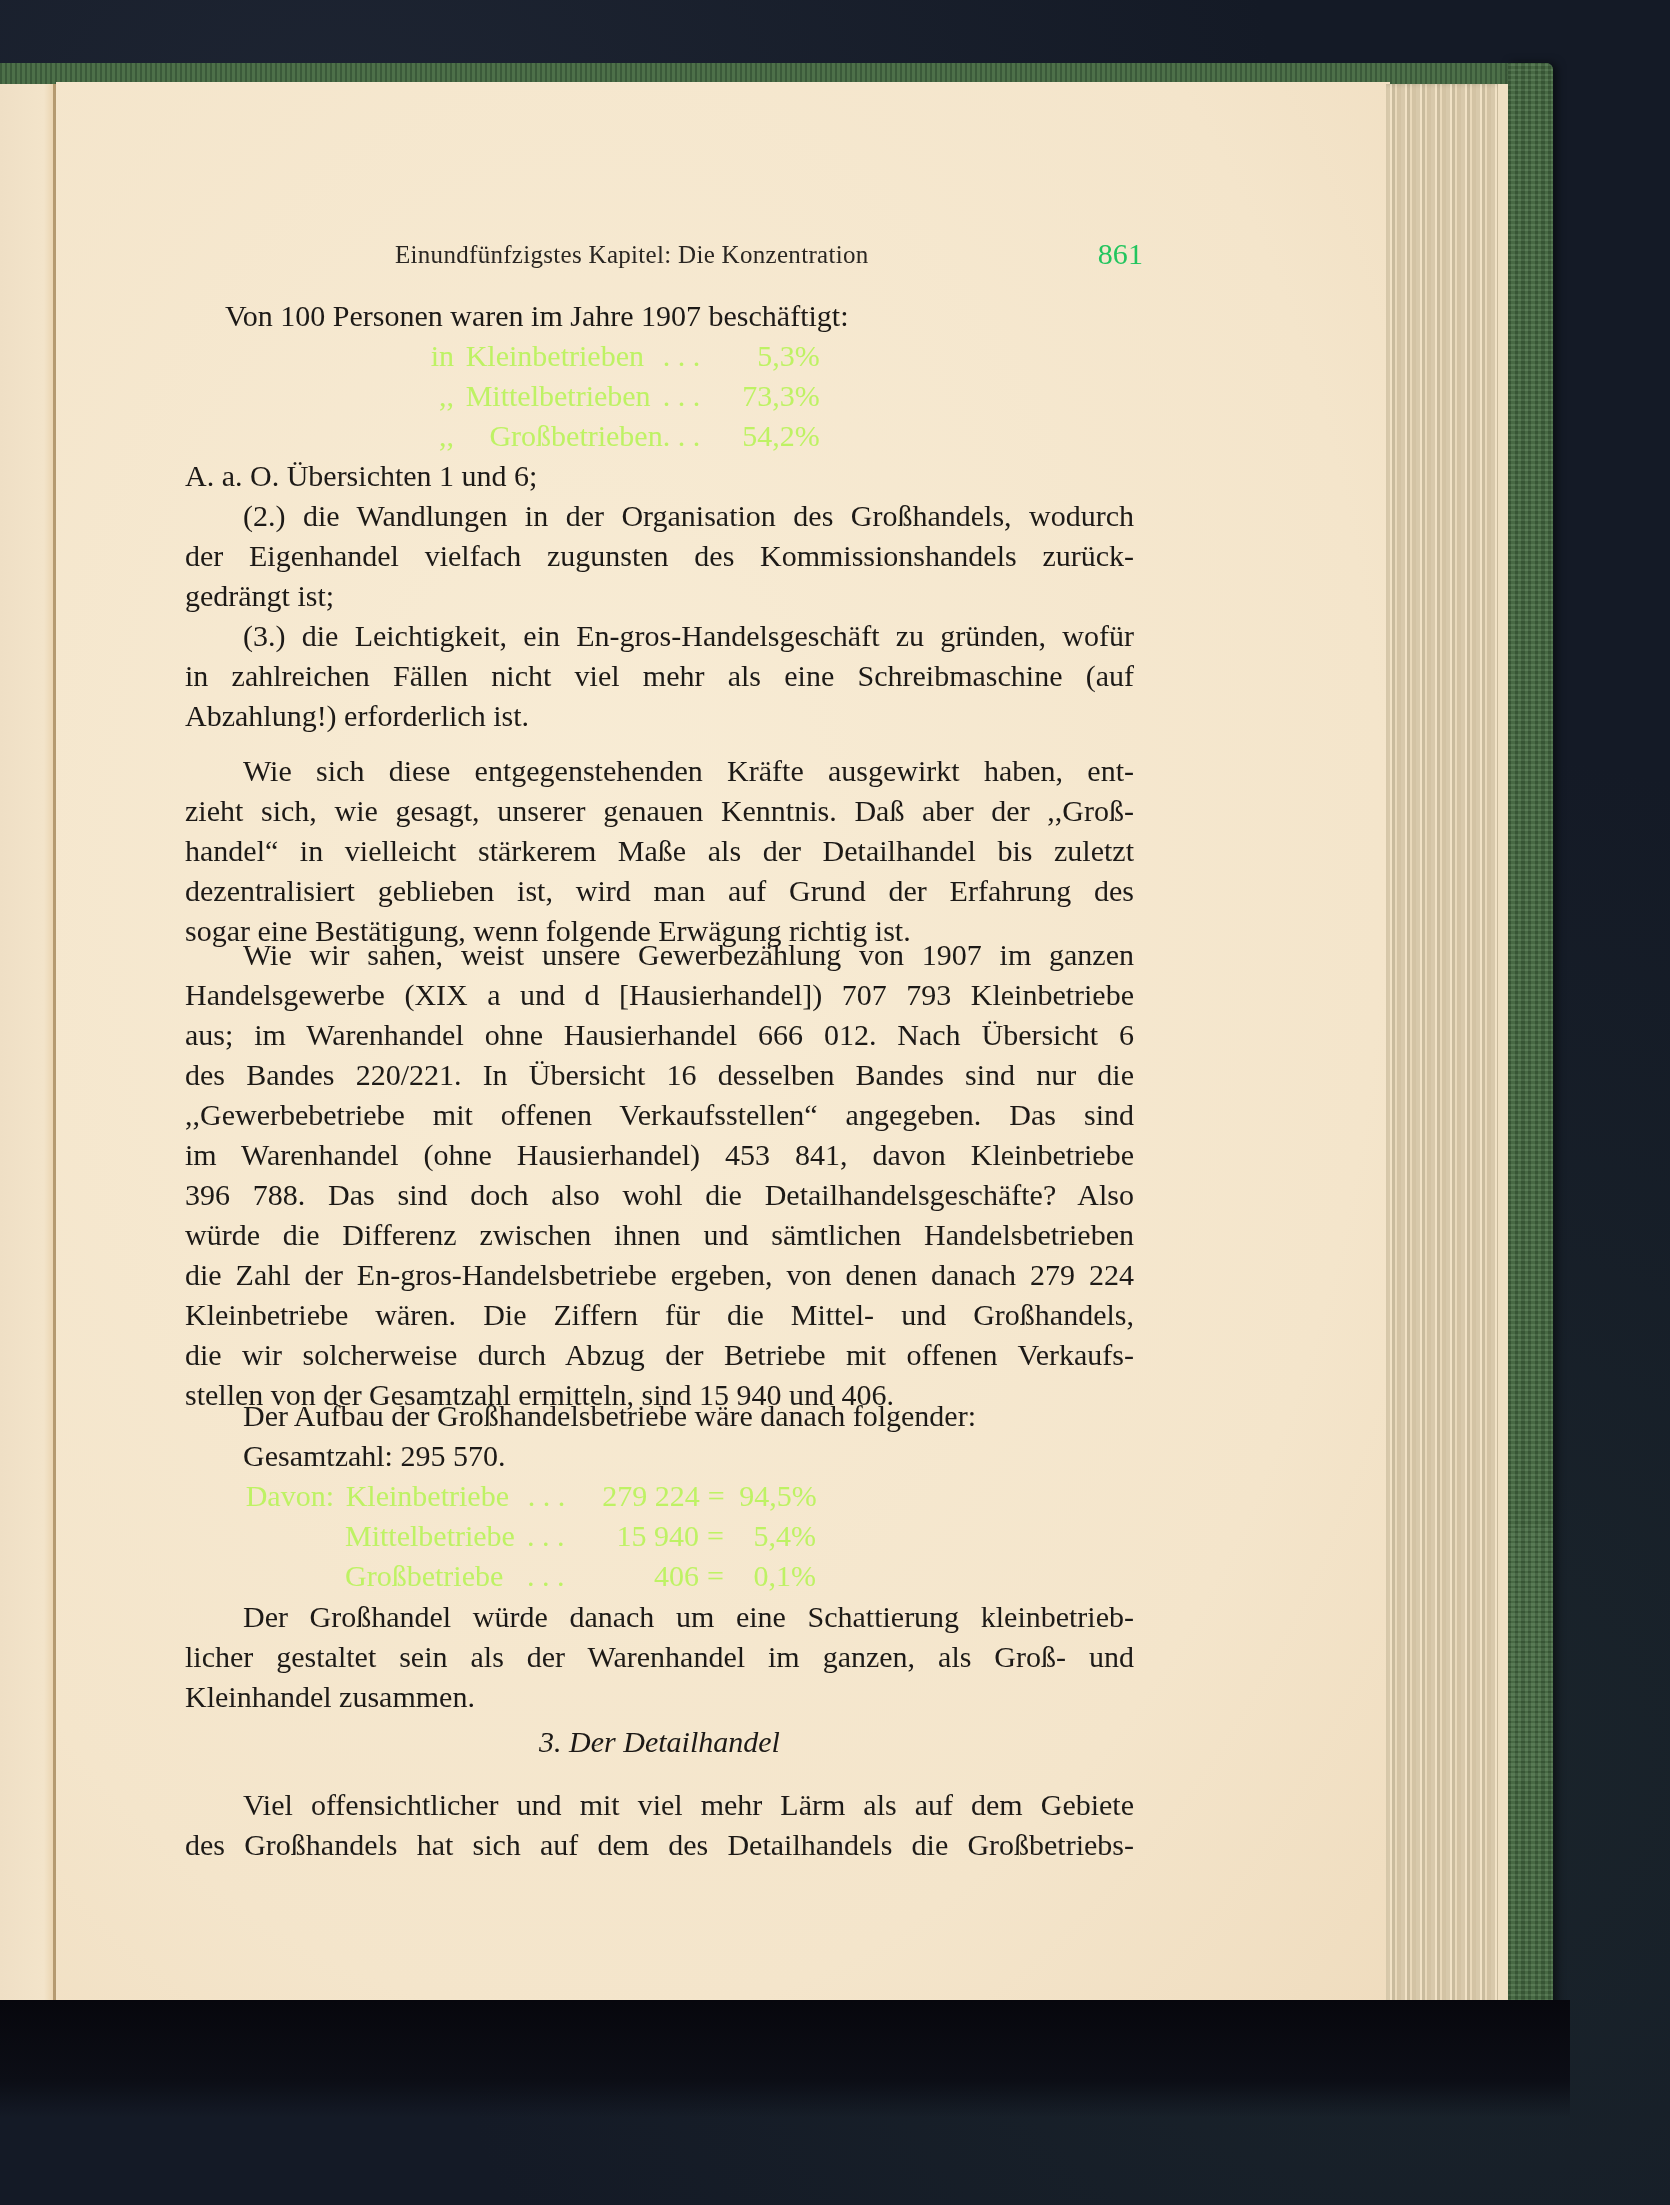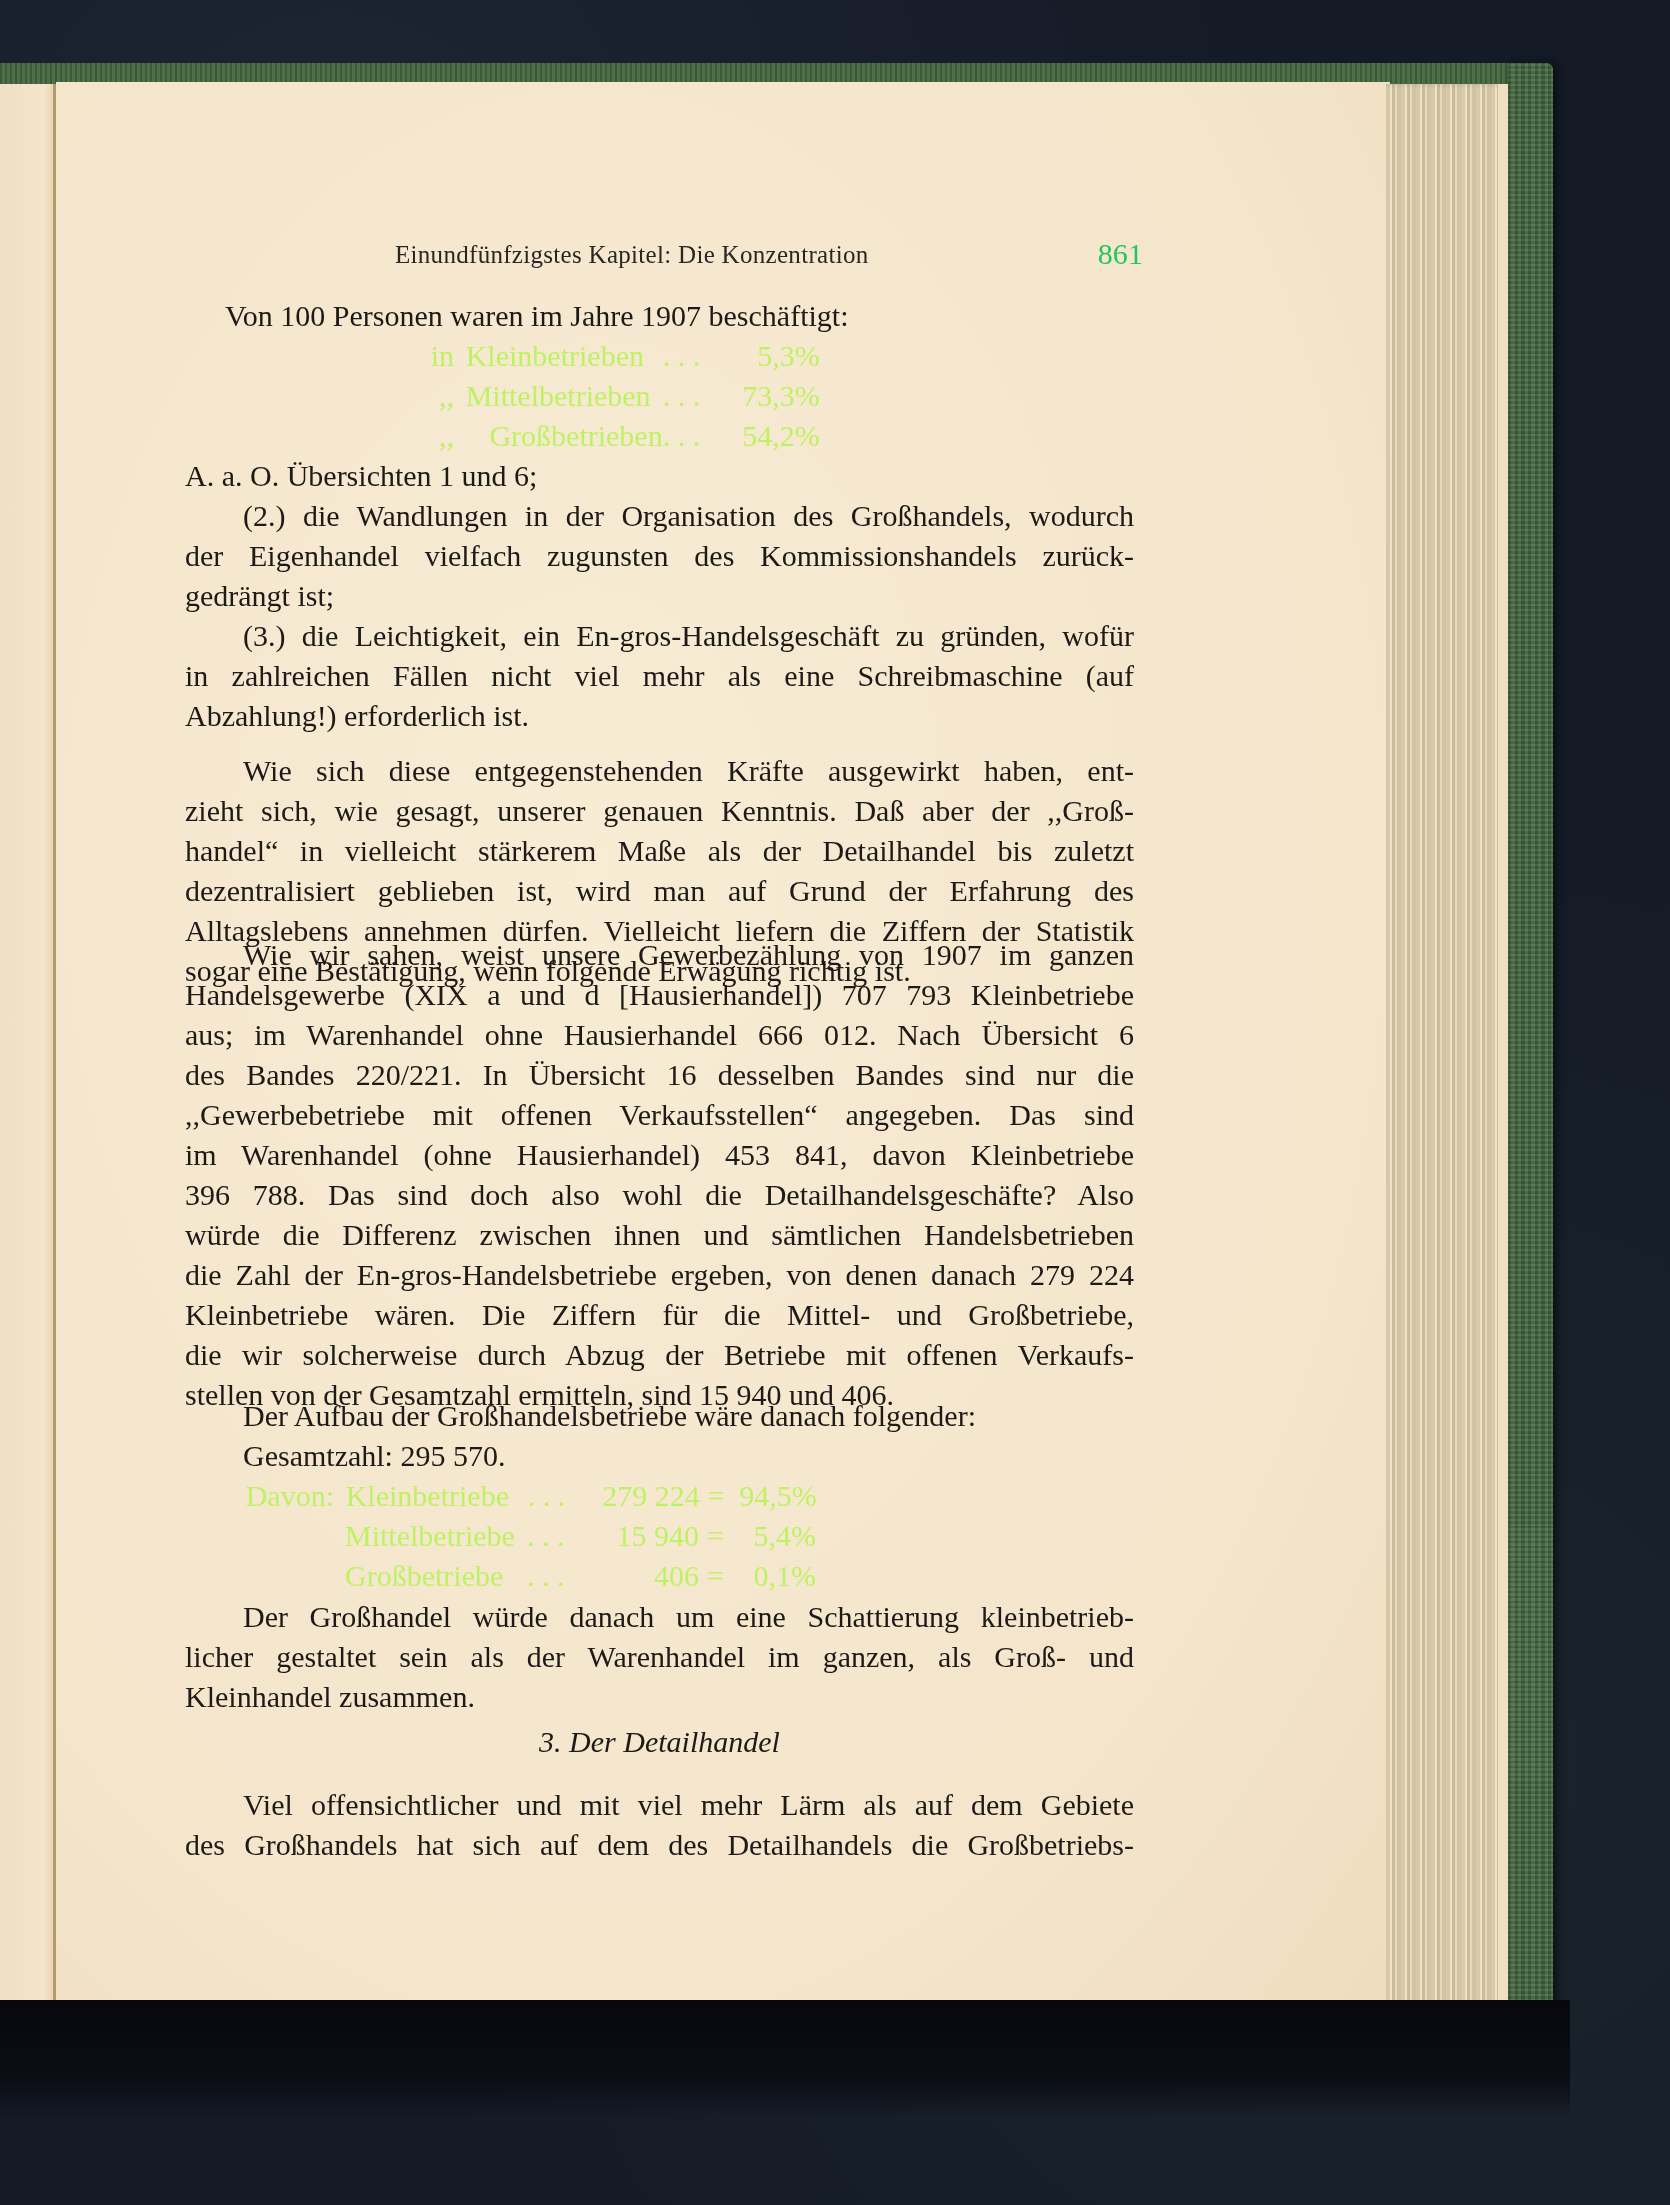--- a/index.html
+++ b/index.html
@@ -122,35 +122,34 @@
   <span class="line j indent">(3.) die Leichtigkeit, ein En-gros-Handelsgeschäft zu gründen, wofür</span>
   <span class="line j">in zahlreichen Fällen nicht viel mehr als eine Schreibmaschine (auf</span>
   <span class="line">Abzahlung!) erforderlich ist.</span>
 </div>
 
 <div class="body-col" style="top:735px;margin-top:16px;">
   <span class="line j indent">Wie sich diese entgegenstehenden Kräfte ausgewirkt haben, ent-</span>
   <span class="line j">zieht sich, wie gesagt, unserer genauen Kenntnis. Daß aber der ,,Groß-</span>
   <span class="line j">handel“ in vielleicht stärkerem Maße als der Detailhandel bis zuletzt</span>
   <span class="line j">dezentralisiert geblieben ist, wird man auf Grund der Erfahrung des</span>
-  <span class="line j">Alltagslebens annehmen dürfen. Vielleicht liefern die Ziffern der Statistik</span>
   <span class="line">sogar eine Bestätigung, wenn folgende Erwägung richtig ist.</span>
 </div>
 
 <div class="body-col" style="top:935px;">
   <span class="line j indent">Wie wir sahen, weist unsere Gewerbezählung von 1907 im ganzen</span>
   <span class="line j">Handelsgewerbe (XIX a und d [Hausierhandel]) 707 793 Kleinbetriebe</span>
   <span class="line j">aus; im Warenhandel ohne Hausierhandel 666 012. Nach Übersicht 6</span>
   <span class="line j">des Bandes 220/221. In Übersicht 16 desselben Bandes sind nur die</span>
   <span class="line j">,,Gewerbebetriebe mit offenen Verkaufsstellen“ angegeben. Das sind</span>
   <span class="line j">im Warenhandel (ohne Hausierhandel) 453 841, davon Kleinbetriebe</span>
   <span class="line j">396 788. Das sind doch also wohl die Detailhandelsgeschäfte? Also</span>
   <span class="line j">würde die Differenz zwischen ihnen und sämtlichen Handelsbetrieben</span>
   <span class="line j">die Zahl der En-gros-Handelsbetriebe ergeben, von denen danach 279 224</span>
-  <span class="line j">Kleinbetriebe wären. Die Ziffern für die Mittel- und Großbetriebe,</span>
+  <span class="line j">Kleinbetriebe wären. Die Ziffern für die Mittel- und Großhandels,</span>
   <span class="line j">die wir solcherweise durch Abzug der Betriebe mit offenen Verkaufs-</span>
   <span class="line">stellen von der Gesamtzahl ermitteln, sind 15 940 und 406.</span>
 </div>
 
 <div class="body-col" style="top:1396px;">
   <span class="line indent">Der Aufbau der Großhandelsbetriebe wäre danach folgender:</span>
   <span class="line indent">Gesamtzahl: 295 570.</span>
   <div class="tab-row">
     <span style="width:149px;text-align:right;padding-right:11.7px;">Davon:</span>
     <span style="width:182px;">Kleinbetriebe</span>

